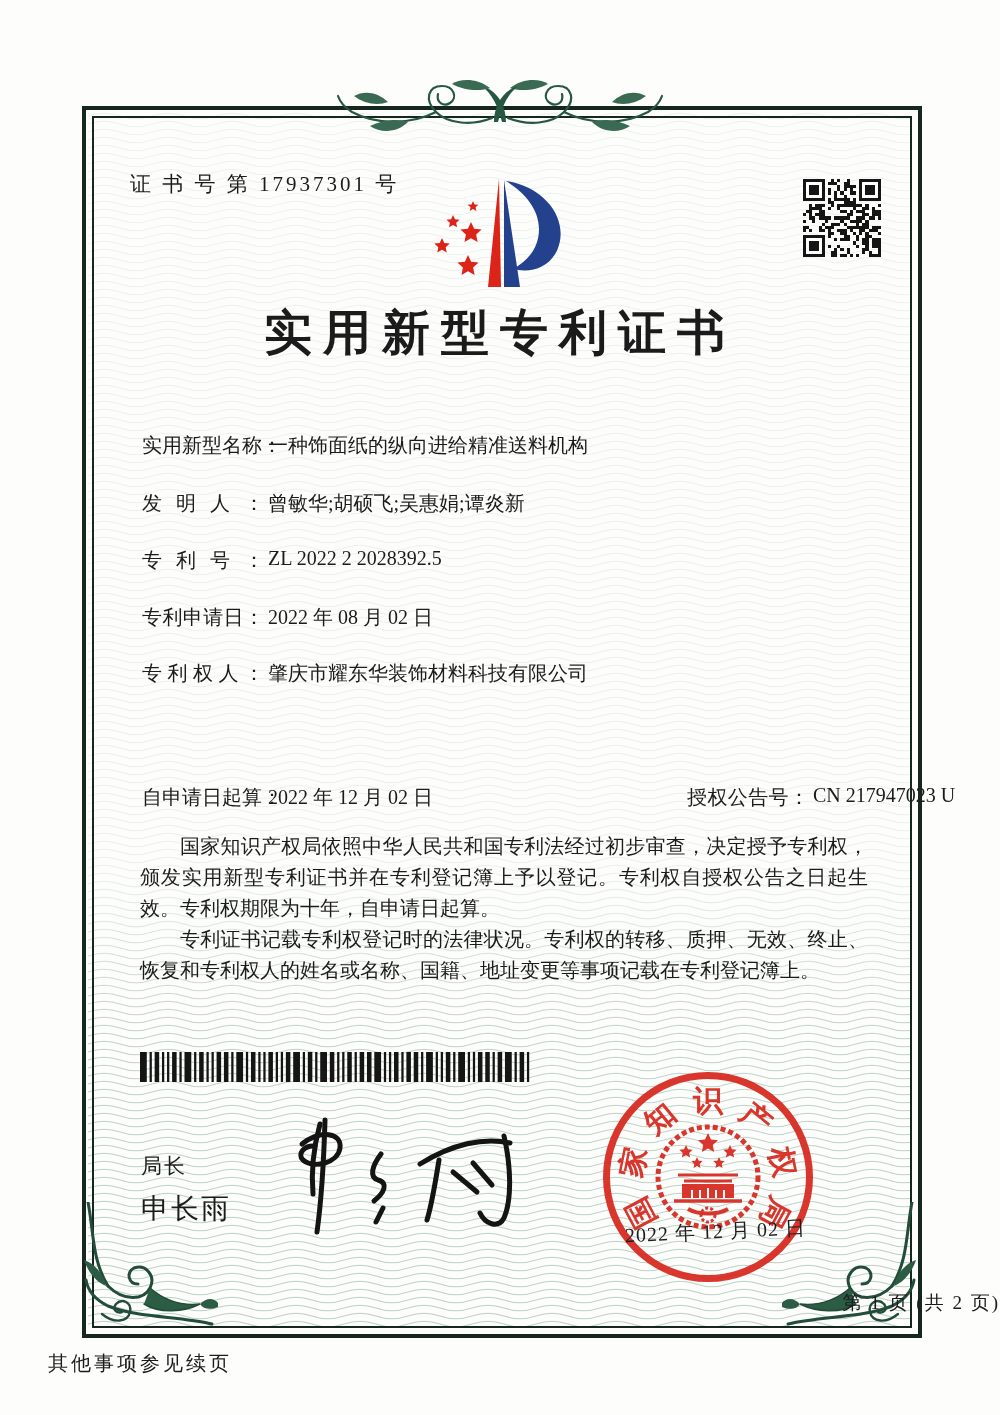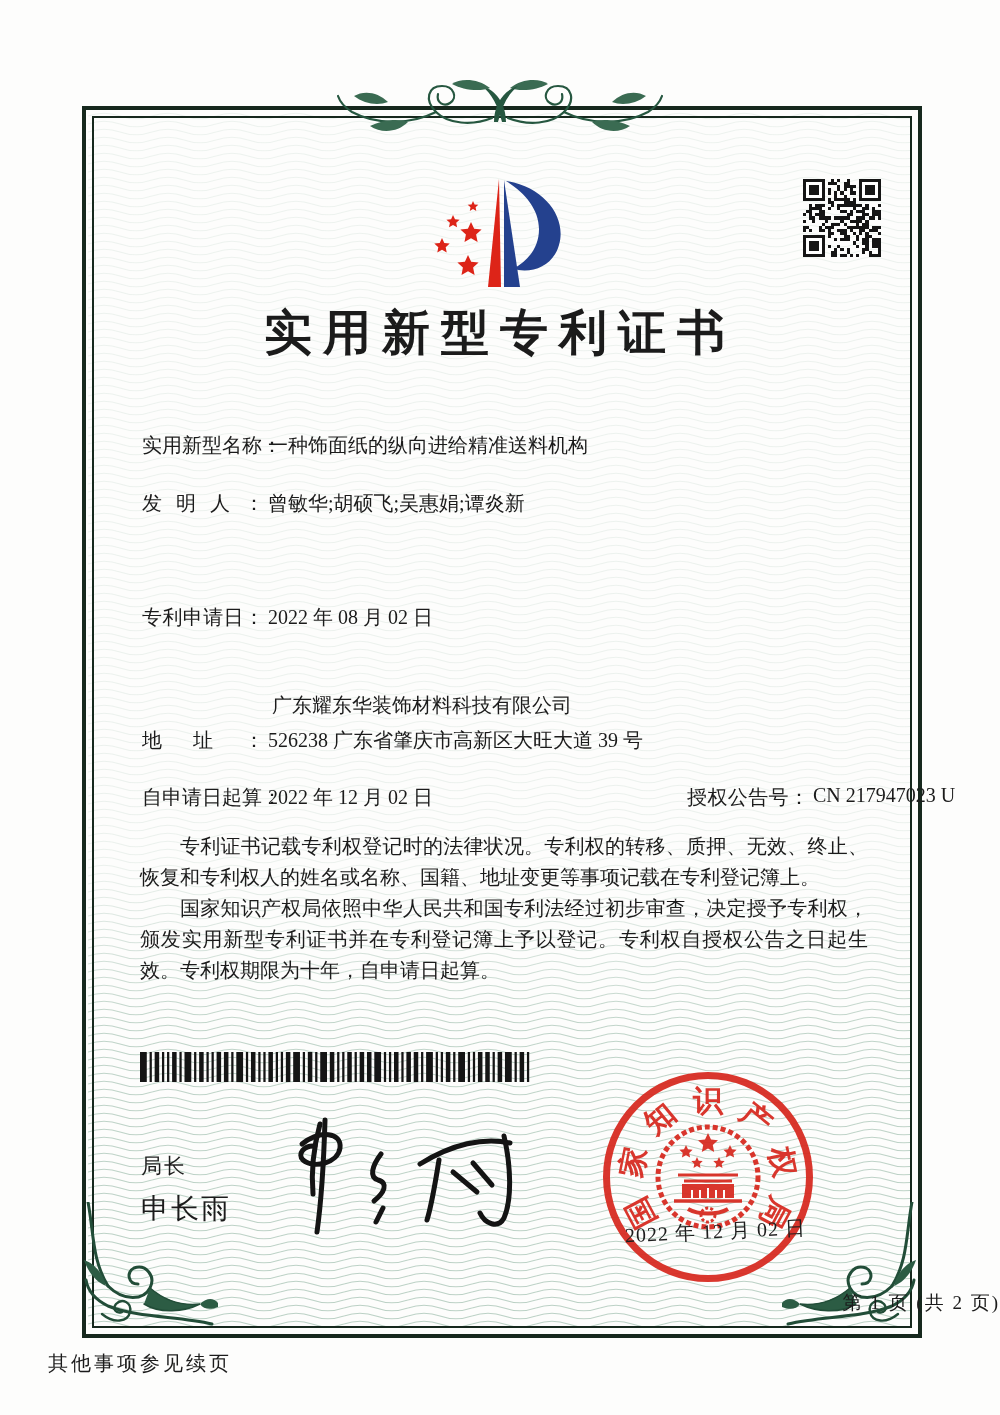--- a/index.html
+++ b/index.html
@@ -111,20 +111,21 @@
       <path d="M130,0 C124,32 126,58 110,84"></path>
       <path d="M110,84 C94,100 74,98 68,86 C62,74 72,62 84,66 C92,70 90,82 80,82"></path>
       <path d="M68,86 C54,98 36,104 18,102 C34,110 58,112 74,102" fill="#2c5c44" stroke-width="1.5"></path>
       <path d="M6,122 C40,114 80,116 110,104 C122,98 130,90 132,78"></path>
       <path d="M18,102 C10,94 2,96 -2,104 C6,108 14,108 18,102 Z" fill="#2c5c44" stroke="none"></path>
       <path d="M134,58 C122,62 114,74 112,84 C122,80 130,70 134,58 Z" fill="#2c5c44" stroke="none"></path>
       <path d="M116,112 C104,122 90,120 88,110 C86,100 96,96 102,102 C106,107 102,112 96,110" stroke-width="2.4"></path>
     </g>
   </svg>
 
+  <div class="certno">证 书 号 第 17937301 号</div>
 
   <svg class="logo" viewBox="0 0 160 142">
     <g fill="#dd2418">
       <path d="M48,41 l1.6,3.4 3.7,.4 -2.7,2.5 .7,3.6 -3.3,-1.9 -3.2,1.9 .7,-3.6 -2.8,-2.5 3.8,-.4 Z"></path>
       <path d="M28,55 l2,4.2 4.6,.5 -3.4,3.1 .9,4.5 -4.1,-2.3 -4,2.3 .9,-4.5 -3.5,-3.1 4.7,-.5 Z"></path>
       <path d="M17,78 l2.3,4.9 5.4,.6 -4,3.7 1,5.3 -4.7,-2.7 -4.7,2.7 1,-5.3 -4,-3.7 5.4,-.6 Z"></path>
       <path d="M46,62 l3.2,6.8 7.4,.8 -5.5,5 1.5,7.3 -6.6,-3.7 -6.5,3.7 1.4,-7.3 -5.5,-5 7.5,-.8 Z"></path>
       <path d="M43,95 l3.2,6.8 7.4,.8 -5.5,5 1.5,7.3 -6.6,-3.7 -6.5,3.7 1.4,-7.3 -5.5,-5 7.5,-.8 Z"></path>
     </g>
     <polygon points="74,19 63,127 76,127" fill="#dd2418"></polygon>
@@ -359,37 +360,39 @@
     </svg>
 
   <div class="title">实用新型专利证书</div>
 
   <div class="row" style="top:432px">
     <span class="lbl">实用新型名称：</span><span class="val">一种饰面纸的纵向进给精准送料机构</span>
   </div>
   <div class="row" style="top:490px">
     <span class="lbl">发明人：</span><span class="val">曾敏华;胡硕飞;吴惠娟;谭炎新</span>
   </div>
+  <div class="row" style="top:547px">
+    <span class="lbl">专利号：</span><span class="val">ZL 2022 2 2028392.5</span>
+  </div>
   <div class="row" style="top:604px">
     <span class="lbl">专利申请日：</span><span class="val">2022 年 08 月 02 日</span>
   </div>
-  <div class="val2">广东耀东华装饰材料科技有限公司</div>
-  <div class="row" style="top:727px">
-    <span class="lbl">地址：</span><span class="val">526238 广东省肇庆市高新区大旺大道 39 号</span>
+  <div class="row" style="top:660px">
+    <span class="lbl">专利权人：</span><span class="val">肇庆市耀东华装饰材料科技有限公司</span>
   </div>
   <div class="row" style="top:784px;width:726px">
     <span class="lbl">自申请日起算：</span><span class="val">2022 年 12 月 02 日</span>
     <span class="grant-right">
       <span class="lbl">授权公告号：</span><span class="val">CN 217947023 U</span>
     </span>
   </div>
 
   <div class="paras">
+    <p>国家知识产权局依照中华人民共和国专利法经过初步审查，决定授予专利权，颁发实用新型专利证书并在专利登记簿上予以登记。专利权自授权公告之日起生效。专利权期限为十年，自申请日起算。</p>
     <p>专利证书记载专利权登记时的法律状况。专利权的转移、质押、无效、终止、恢复和专利权人的姓名或名称、国籍、地址变更等事项记载在专利登记簿上。</p>
-    <p>国家知识产权局依照中华人民共和国专利法经过初步审查，决定授予专利权，颁发实用新型专利证书并在专利登记簿上予以登记。专利权自授权公告之日起生效。专利权期限为十年，自申请日起算。</p>
   </div>
 
   <svg class="barcode" preserveAspectRatio="none" viewBox="0 0 363.8999999999999 30">
       <rect x="0" y="0" width="6.300000000000001" height="30" fill="#151515"></rect>
       <rect x="8.9" y="0" width="2.1" height="30" fill="#151515"></rect>
       <rect x="13.600000000000001" y="0" width="4.2" height="30" fill="#151515"></rect>
       <rect x="20.400000000000002" y="0" width="2.1" height="30" fill="#151515"></rect>
       <rect x="25.1" y="0" width="2.1" height="30" fill="#151515"></rect>
       <rect x="29.8" y="0" width="4.2" height="30" fill="#151515"></rect>
       <rect x="36.6" y="0" width="2.1" height="30" fill="#151515"></rect>

